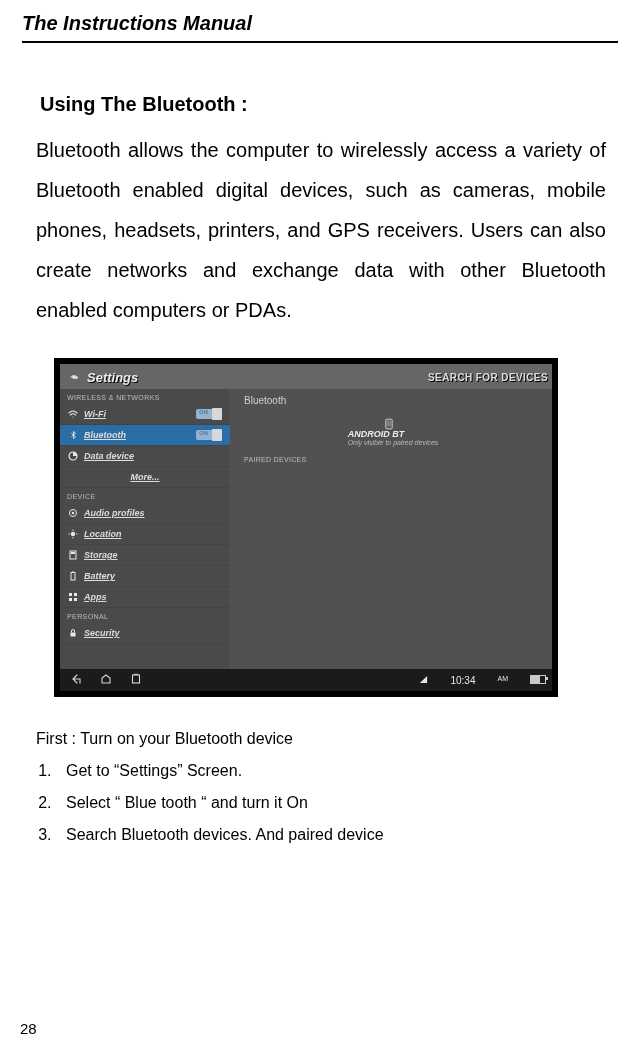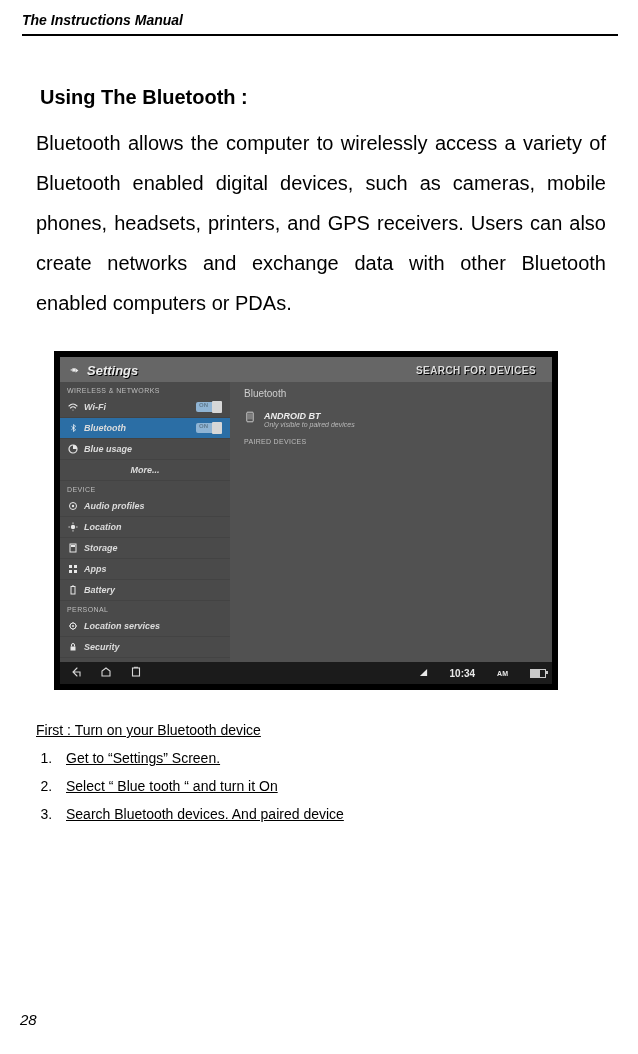--- a/index.html
+++ b/index.html
@@ -11,21 +11,21 @@
     position:relative;
     box-sizing:border-box;
   }
   .page{
     padding:12px 20px 0 22px;
     box-sizing:border-box;
   }
   .manual-title{
     font-weight:bold;
     font-style:italic;
-    font-size:14px;
+    font-size:20px;
     margin:0 0 6px 0;
   }
   .hr{
     border:none;
     border-top:2px solid #000;
     margin:0 0 50px 0;
   }
   .section{
     padding:0 12px 0 14px;
   }
@@ -46,21 +46,21 @@
   .shot{
     margin:0 0 26px 18px;
     width:492px;
     border:6px solid #000;
     background:#666;
     font-family:Arial,sans-serif;
   }
   .shot-top{
     display:flex;
     align-items:center;
-    padding:6px 16px 4px 8px;
+    padding:6px 4px 4px 8px;
     color:#ececec;
     font-weight:bold;
     font-style:italic;
     font-size:13px;
     text-shadow:1px 1px 0 #000;
   }
   .back-icon{
     width:13px;height:13px;margin-right:6px;
     display:flex;align-items:center;justify-content:center;
   }
@@ -92,20 +92,21 @@
   .sb-item{
     display:flex;
     align-items:center;
     padding:5px 8px;
     font-weight:bold;
     font-style:italic;
     font-size:9px;
     border-bottom:1px solid #434343;
     min-height:14px;
     box-sizing:border-box;
+    text-decoration:underline;
   }
   .sb-item.selected{
     background:#2b6ea5;
   }
   .sb-icon{
     width:10px;height:10px;margin-right:6px;
     display:flex;align-items:center;justify-content:center;
     font-style:normal;
     font-weight:normal;
     font-size:9px;
@@ -140,21 +141,23 @@
     padding:6px 10px 6px 14px;
     color:#e3e3e3;
   }
   .main-title{
     font-size:10px;
     color:#cfcfcf;
     margin-bottom:8px;
   }
   .dev-row{
     display:flex;
+    align-items:center;
     padding:4px 0;
+    flex-direction:column;
   }
   .dev-icon{
     width:11px;height:11px;margin-right:9px;
     display:flex;align-items:center;justify-content:center;
     font-size:10px;
     color:#eaeaea;
   }
   .dev-text{display:flex;flex-direction:column;}
   .dev-name{
     font-size:9px;font-weight:bold;font-style:italic;color:#ececec;
@@ -171,52 +174,50 @@
     height:22px;
     background:#1b1b1b;
     display:flex;
     align-items:center;
     color:#cfcfcf;
     padding:0 6px;
     font-size:10px;
   }
   .sysbar .nav-icons{display:flex;gap:18px;margin-left:4px;}
   .sysbar .nav-icons span{width:12px;text-align:center;color:#d8d8d8;}
-  .sysbar .right{margin-left:auto;display:flex;align-items:center;gap:22px;color:#e8e8e8;font-weight:bold;}
+  .sysbar .right{margin-left:auto;display:flex;gap:22px;color:#e8e8e8;}
   .battery{
     width:14px;height:7px;border:1px solid #c9c9c9;position:relative;
   }
   .battery::after{
     content:"";position:absolute;right:-3px;top:1px;width:2px;height:3px;background:#c9c9c9;
   }
   .battery::before{
     content:"";position:absolute;left:0;top:0;width:9px;height:7px;background:#c9c9c9;
   }
   
   .after{
     font-family:Arial,sans-serif;
-    font-size:14px;
+    font-size:16px;
     line-height:2.0;
     margin:12px 0 0 0;
-    text-decoration:underline;
   }
   .after ol{
     margin:0;
     padding-left:20px;
   }
   .after li{
     padding-left:10px;
   }
   .page-num{
     position:absolute;
     left:20px;
-    bottom:26px;
+    bottom:17px;
     font-family:Verdana,Arial,sans-serif;
     font-size:15px;
-    font-style:italic;
   }
 </style>
 </head>
 <body>
 
 <div class="page">
   <div class="manual-title">The Instructions Manual</div>
   <hr class="hr">
 
   <div class="section">
@@ -260,21 +261,21 @@
             <span class="toggle on"></span>
           </div>
 
           <div class="sb-item">
             <span class="sb-icon">
               <svg viewBox="0 0 10 10" width="10" height="10">
                   <circle cx="5" cy="5" r="4" stroke="#e8e8e8" stroke-width="1.2" fill="none"></circle>
                   <path d="M5 1 A4 4 0 0 1 9 5 L5 5 Z" fill="#e8e8e8"></path>
                 </svg>
             </span>
-            <span>Blue usage</span>
+            <span>Data device</span>
           </div>
 
           <div class="sb-item" style="justify-content:center;">
             <span>More...</span>
           </div>
 
           <div class="sb-header">DEVICE</div>
 
           <div class="sb-item">
             <span class="sb-icon">
@@ -307,50 +308,41 @@
                   <rect x="2" y="1" width="6" height="8" stroke="#e8e8e8" stroke-width="1" fill="none"></rect>
                   <rect x="3" y="2" width="4" height="2" fill="#e8e8e8"></rect>
                 </svg>
             </span>
             <span>Storage</span>
           </div>
 
           <div class="sb-item">
             <span class="sb-icon">
               <svg viewBox="0 0 10 10" width="10" height="10">
+                  <rect x="3" y="1.5" width="4" height="7.5" stroke="#e8e8e8" stroke-width="1" fill="none"></rect>
+                  <rect x="4" y="0.5" width="2" height="1" fill="#e8e8e8"></rect>
+                </svg>
+            </span>
+            <span>Battery</span>
+          </div>
+
+          <div class="sb-item">
+            <span class="sb-icon">
+              <svg viewBox="0 0 10 10" width="10" height="10">
                   <rect x="1" y="1" width="3" height="3" fill="#e8e8e8"></rect>
                   <rect x="6" y="1" width="3" height="3" fill="#e8e8e8"></rect>
                   <rect x="1" y="6" width="3" height="3" fill="#e8e8e8"></rect>
                   <rect x="6" y="6" width="3" height="3" fill="#e8e8e8"></rect>
                 </svg>
             </span>
             <span>Apps</span>
           </div>
 
-          <div class="sb-item">
-            <span class="sb-icon">
-              <svg viewBox="0 0 10 10" width="10" height="10">
-                  <rect x="3" y="1.5" width="4" height="7.5" stroke="#e8e8e8" stroke-width="1" fill="none"></rect>
-                  <rect x="4" y="0.5" width="2" height="1" fill="#e8e8e8"></rect>
-                </svg>
-            </span>
-            <span>Battery</span>
-          </div>
-
           <div class="sb-header">PERSONAL</div>
 
-          <div class="sb-item">
-            <span class="sb-icon">
-              <svg viewBox="0 0 10 10" width="10" height="10">
-                  <path d="M5 5 m-3 0 a3 3 0 1 0 6 0 a3 3 0 1 0 -6 0 M5 1 V2 M5 8 V9 M1 5 H2 M8 5 H9" stroke="#e8e8e8" stroke-width="1" fill="none"></path>
-                  <circle cx="5" cy="5" r="1" fill="#e8e8e8"></circle>
-                </svg>
-            </span>
-            <span>Location services</span>
-          </div>
 
           <div class="sb-item">
             <span class="sb-icon">
               <svg viewBox="0 0 10 10" width="10" height="10">
                   <rect x="2.5" y="4.5" width="5" height="4" fill="#e8e8e8"></rect>
                   <path d="M3.5 4.5 V3 a1.5 1.5 0 0 1 3 0 V4.5" stroke="#e8e8e8" stroke-width="1" fill="none"></path>
                 </svg>
             </span>
             <span>Security</span>
           </div>

